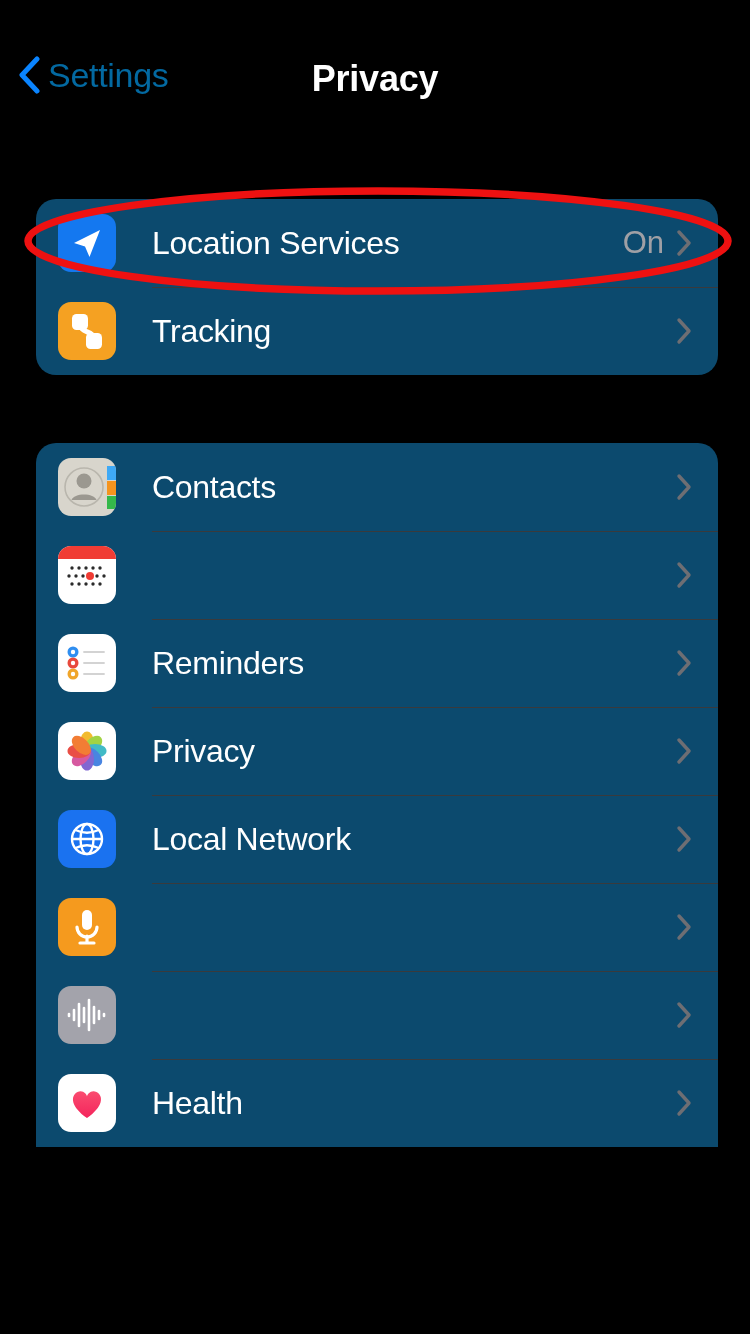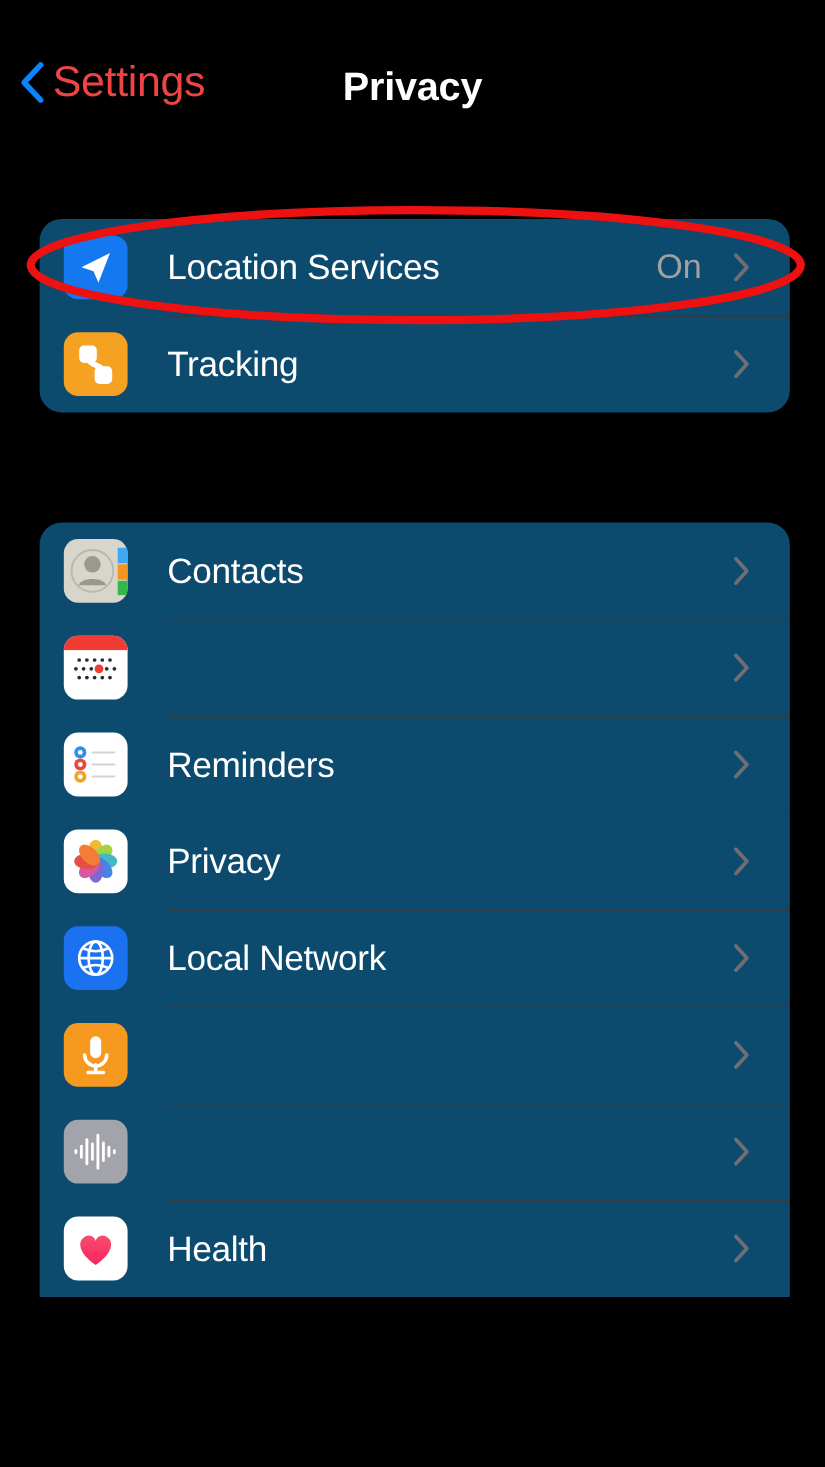--- a/index.html
+++ b/index.html
@@ -16,58 +16,58 @@
     position: absolute; top: 0; left: 0; width: 750px; height: 150px;
     background: #000;
   }
   .back-btn {
     position: absolute; left: 18px; top: 56px;
     display: flex; align-items: center; gap: 8px;
     cursor: pointer;
   }
   .back-chevron { width: 22px; height: 38px; display: block; }
   .back-label {
-    color: #ef4444; font-size: 39px; letter-spacing: -0.3px;
+    color: #0369a1; font-size: 34px; letter-spacing: -0.3px;
     line-height: 38px;
   }
   .nav-title {
     position: absolute; left: 0; top: 58px; width: 750px;
     text-align: center; color: #fff; font-size: 36px; font-weight: bold;
     letter-spacing: -0.2px;
   }
 
   
   .card {
     position: absolute; left: 36px; width: 682px;
     background: #0c4a6e; border-radius: 20px;
     overflow: hidden;
   }
   #card-primary { top: 199px; }
-  #card-apps { top: 443px; border-bottom-left-radius: 0; border-bottom-right-radius: 0; margin-top: 32px; }
+  #card-apps { top: 443px; border-bottom-left-radius: 0; border-bottom-right-radius: 0; }
 
   .row {
     position: relative; height: 88px;
     display: flex; align-items: center;
     padding-left: 22px; cursor: pointer;
   }
   .row + .row::before {
     content: ""; position: absolute; left: 116px; right: 0; top: 0;
     height: 1px; background: #3a3a3c;
   }
   .row-icon {
     width: 58px; height: 58px; border-radius: 13px;
     flex: 0 0 58px; position: relative; overflow: hidden;
   }
   .row-label {
     margin-left: 36px; color: #fff; font-size: 32px;
     letter-spacing: -0.3px; white-space: nowrap;
   }
   .row-right {
-    margin-left: auto; display: flex; align-items: center; gap: 28px;
-    padding-right: 36px;
+    margin-left: auto; display: flex; align-items: center; gap: 12px;
+    padding-right: 26px;
   }
   .row-value { color: #a0a0a5; font-size: 31px; }
   .chev { width: 16px; height: 28px; display: block; }
 
   
   .edge-sep {
     position: absolute; left: 152px; width: 566px; height: 1px;
     background: #3a3a3c;
   }
 

